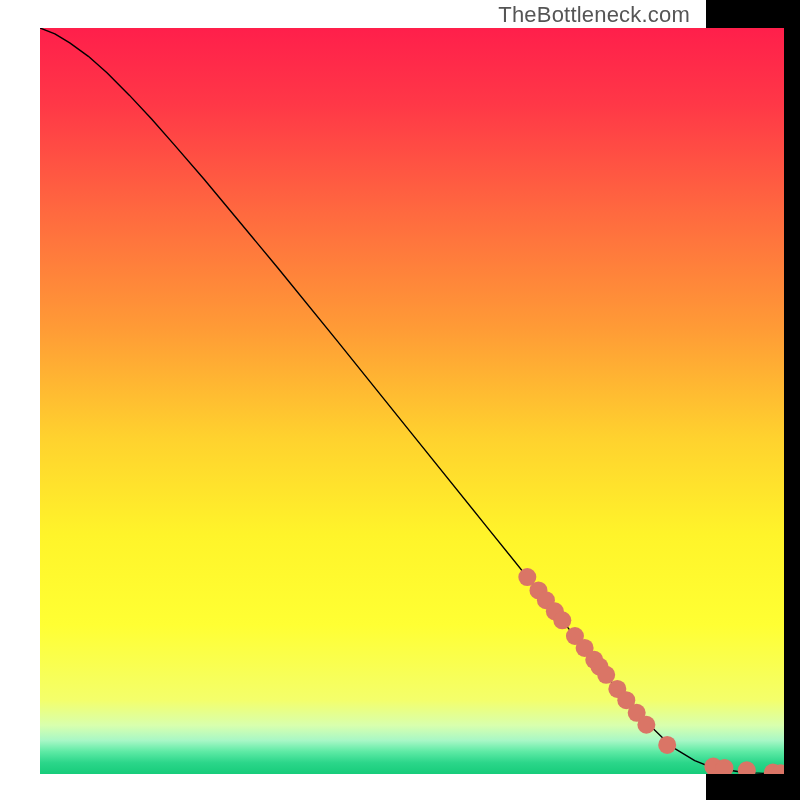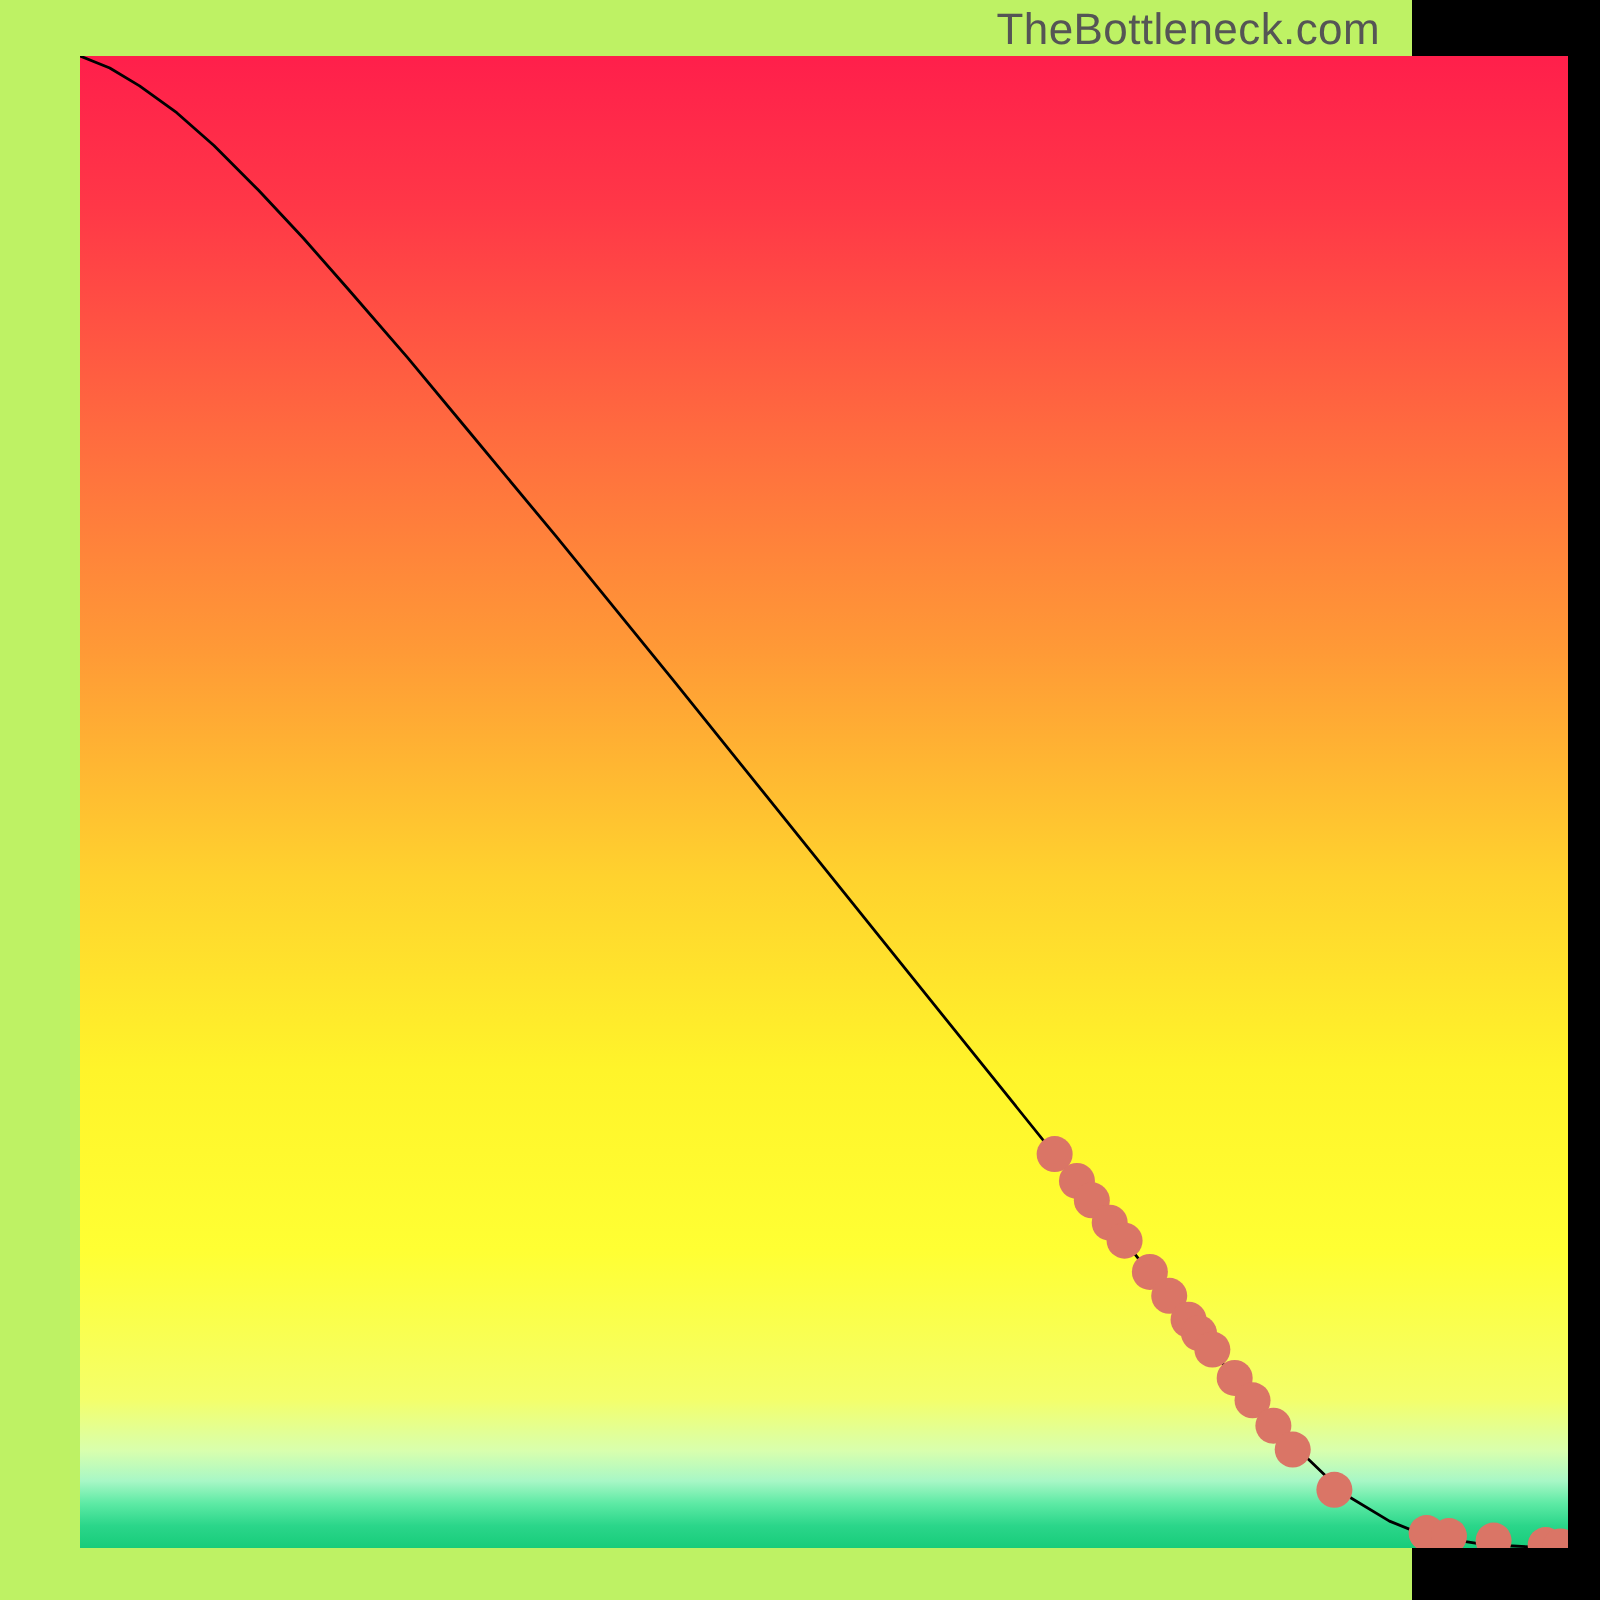--- a/index.html
+++ b/index.html
@@ -10,21 +10,21 @@
     background: #000;
     overflow: hidden;
     font-family: Arial, Helvetica, sans-serif;
   }
   .frame {
     position: absolute;
     left: 0;
     top: 0;
     width: 706px;
     height: 800px;
-    background: #bef264;
+    background: #ffffff;
   }
   .attribution {
     position: absolute;
     top: 2px;
     right: 16px;
     color: #555;
     font-size: 22px;
     letter-spacing: 0.2px;
     font-weight: 400;
   }

